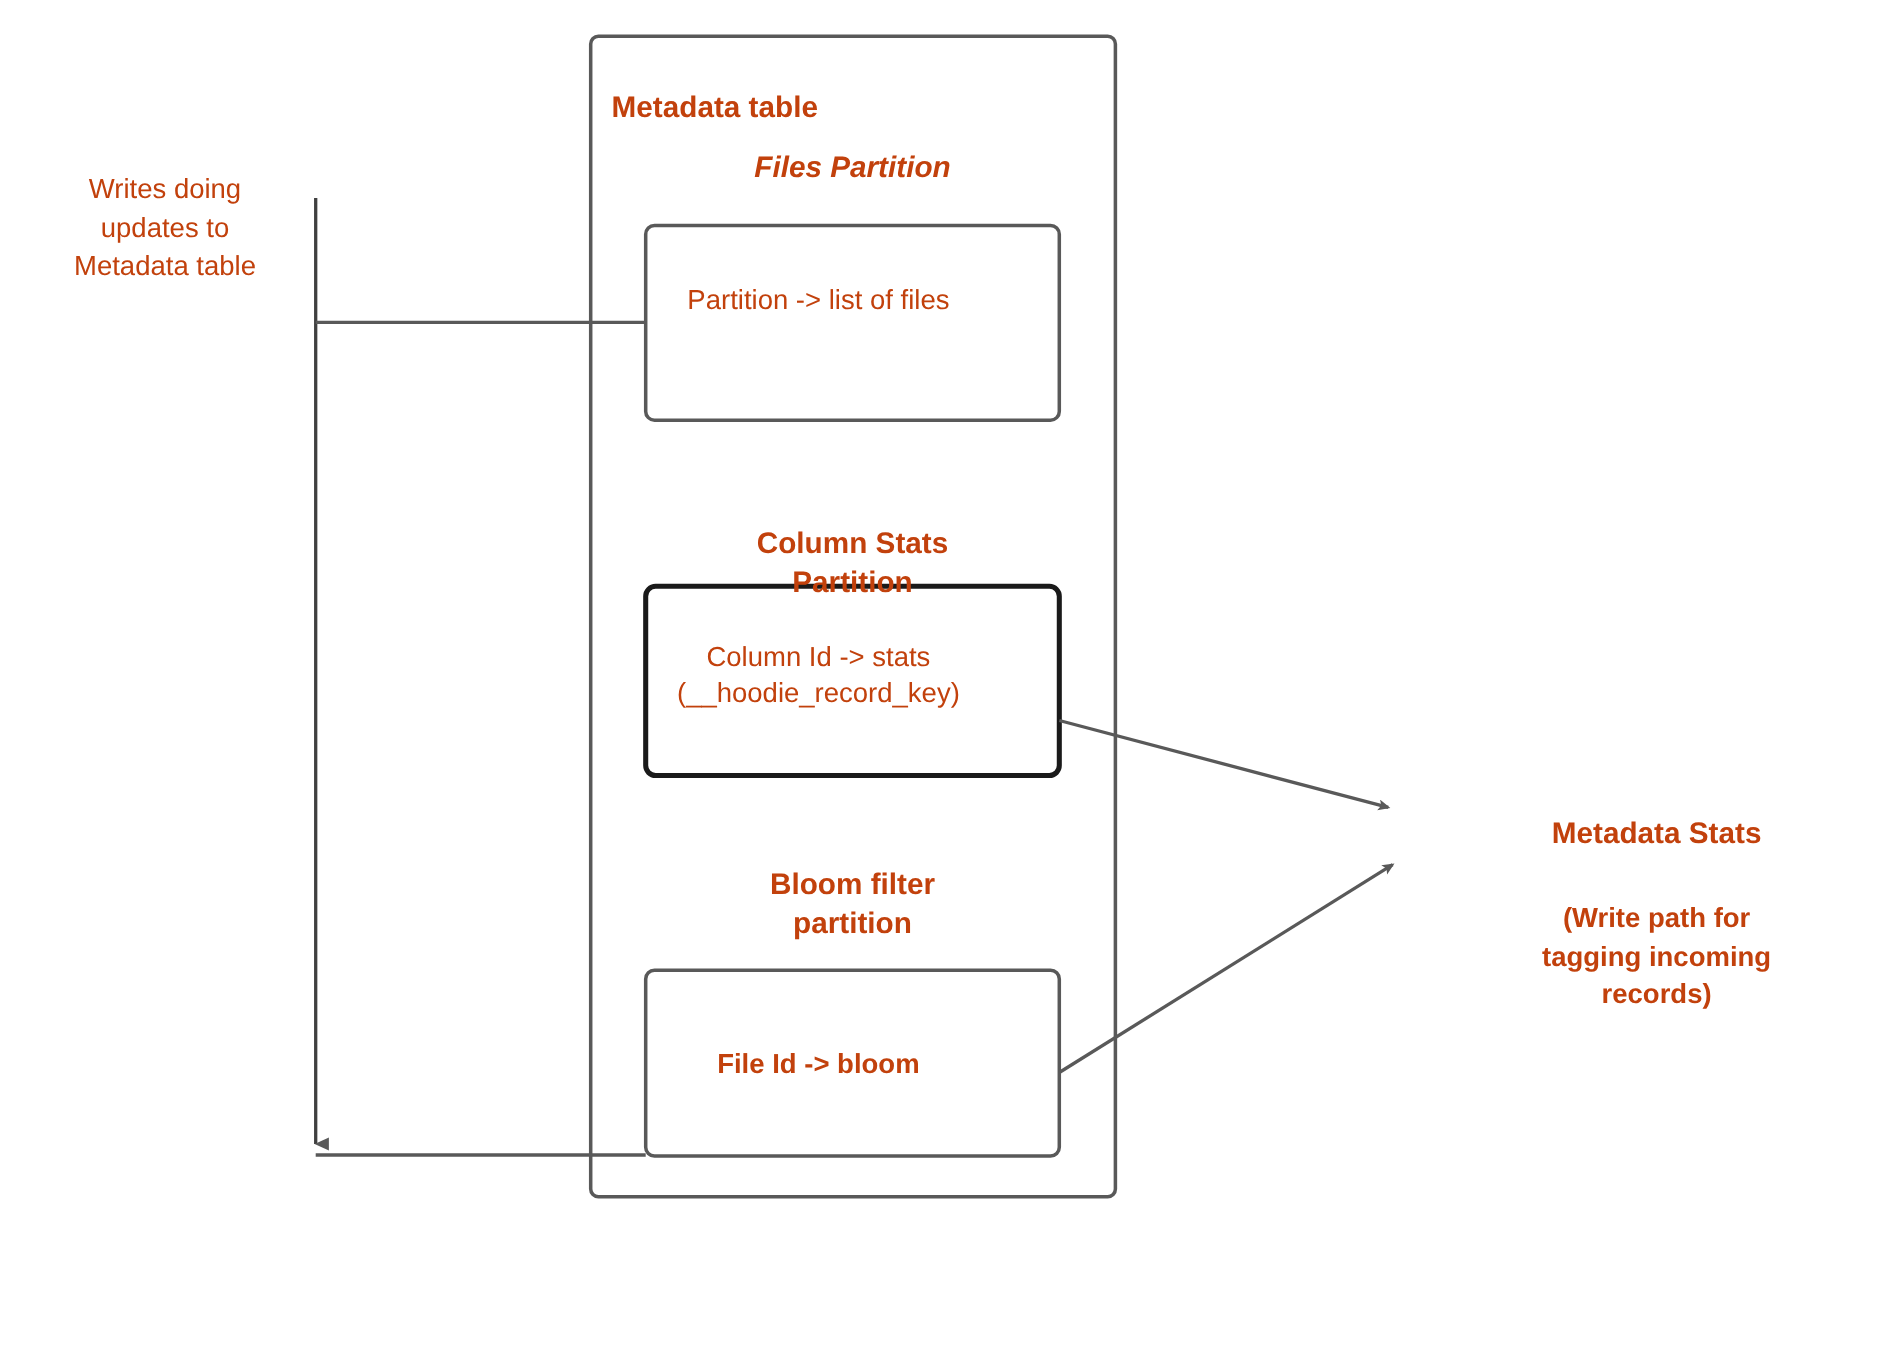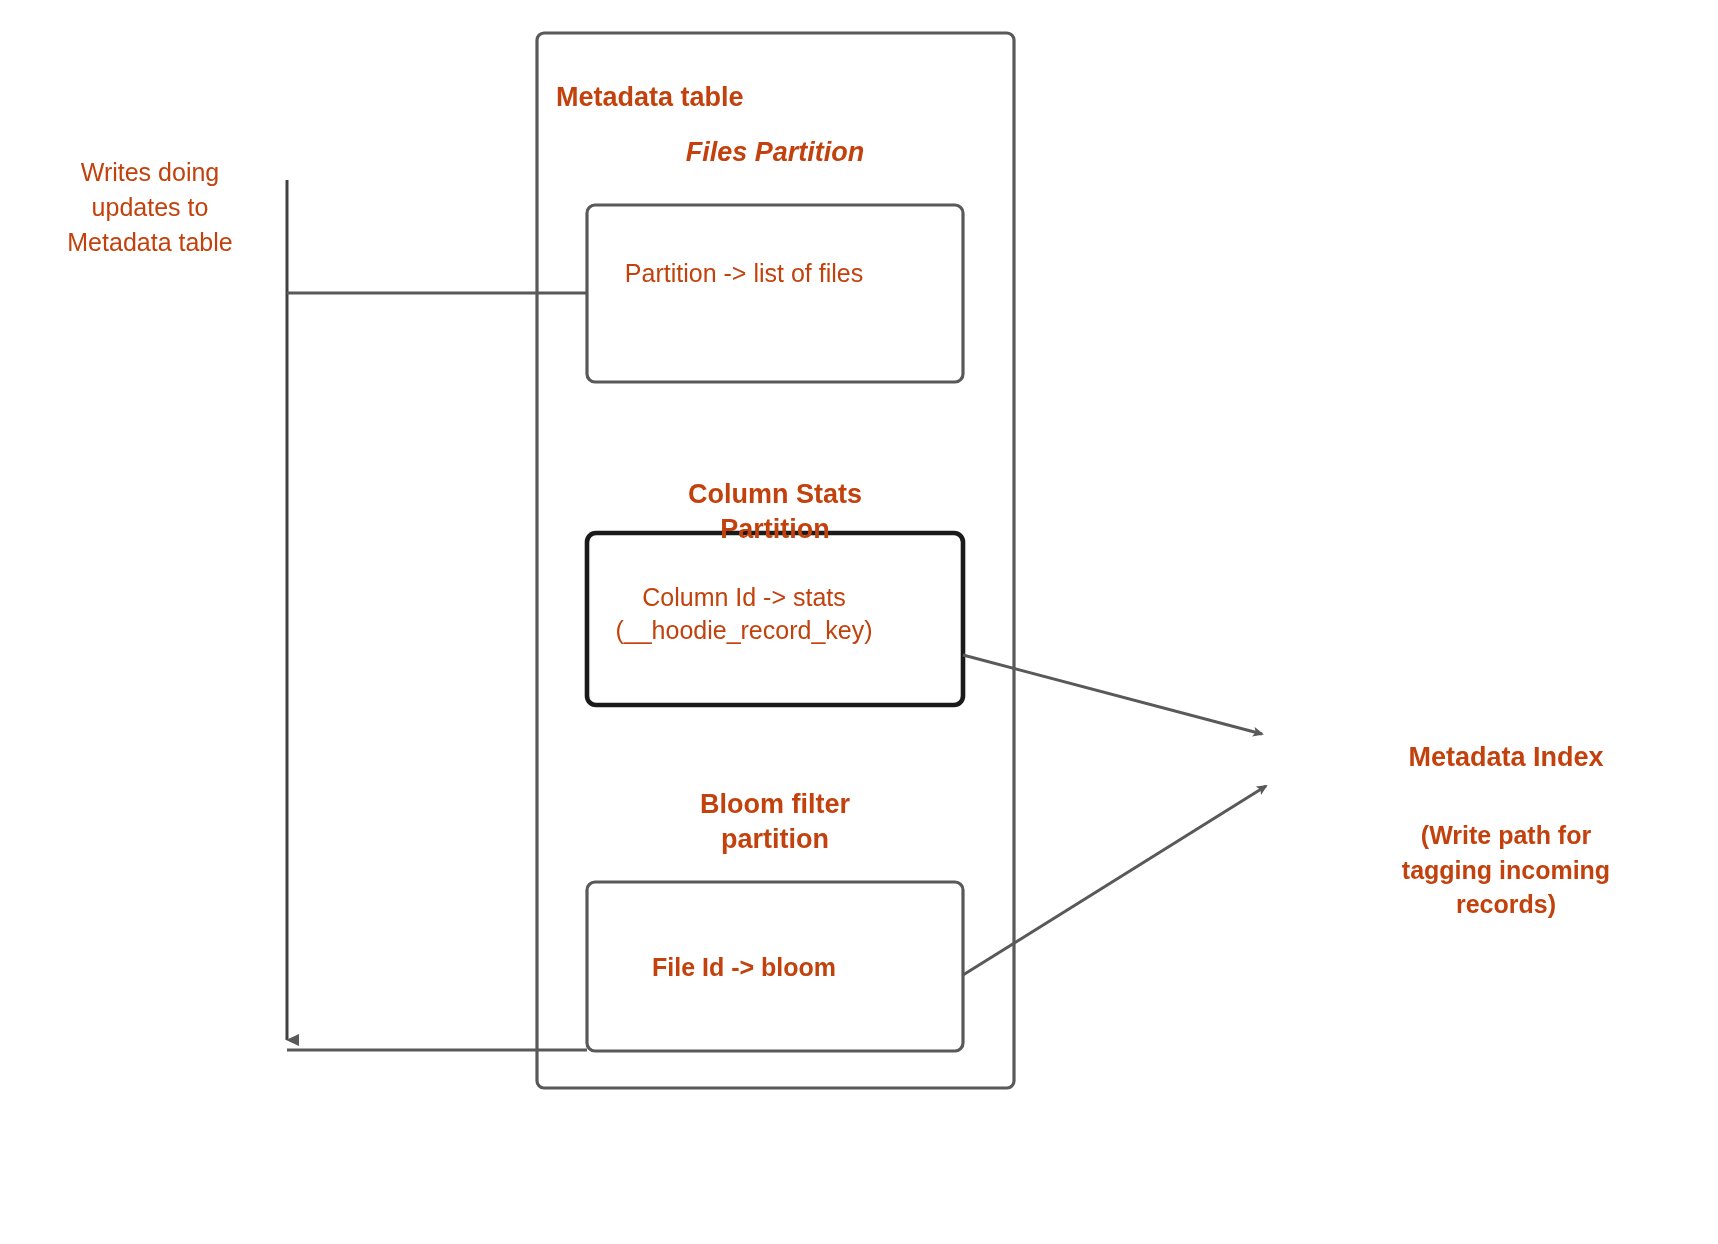--- a/index.html
+++ b/index.html
@@ -133,19 +133,19 @@
 Partition</div>
 
   <div class="txt box-label" id="colstats-box-label">Column Id  -&gt; stats
 (__hoodie_record_key)</div>
 
   <div class="txt partition-heading" id="bloom-partition-heading">Bloom filter
 partition</div>
 
   <div class="txt box-label" id="bloom-box-label">File Id -&gt; bloom</div>
 
-  <div class="txt" id="metadata-index-title">Metadata Index</div>
+  <div class="txt" id="metadata-index-title">Metadata Stats</div>
 
   <div class="txt" id="metadata-index-note">(Write path for
 tagging incoming
 records)</div>
 
 </div>
 
 </body></html>

